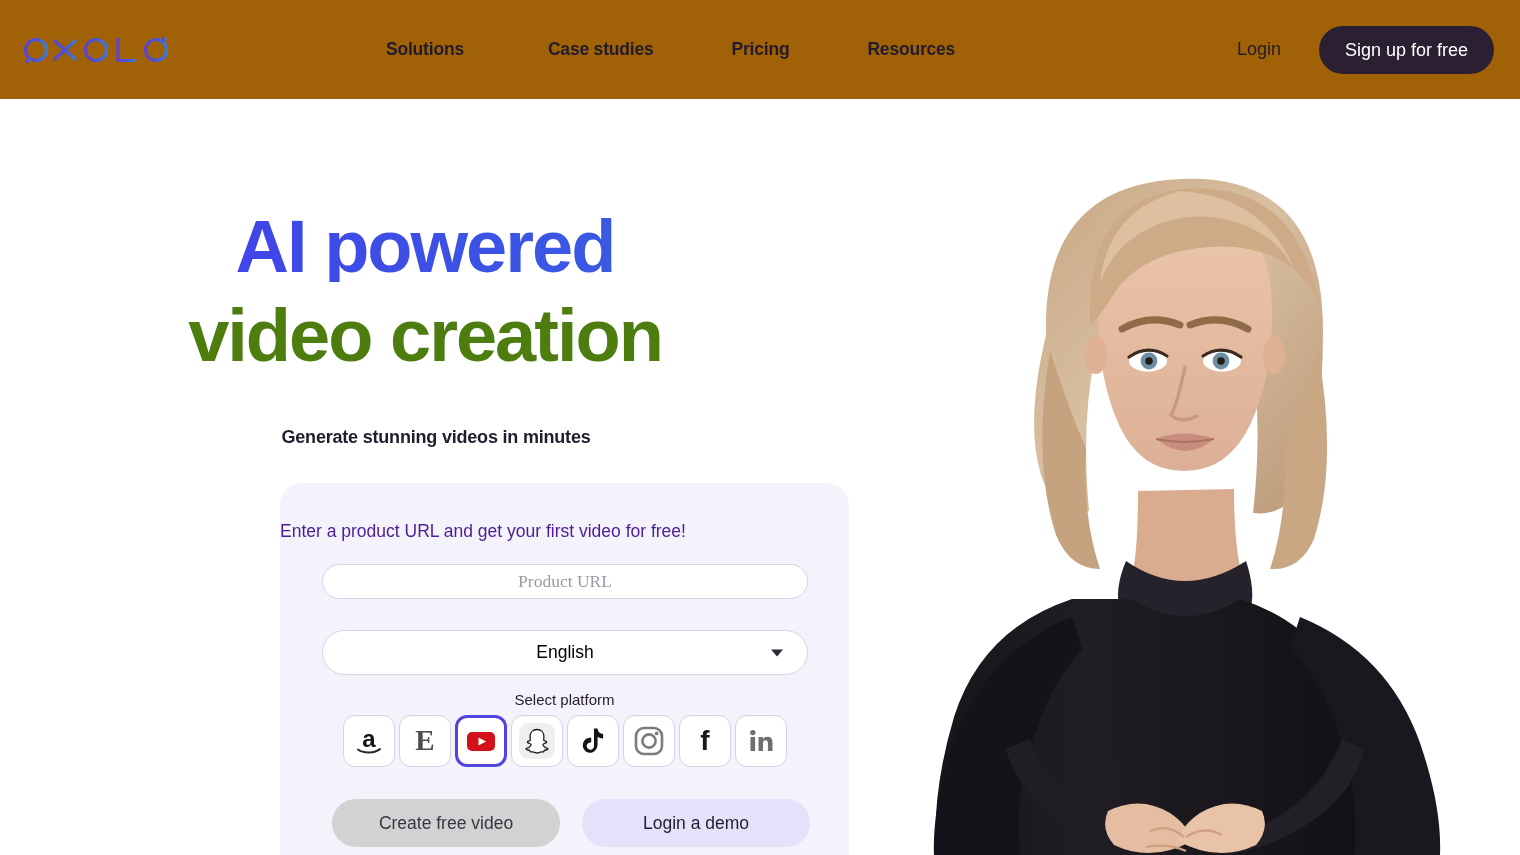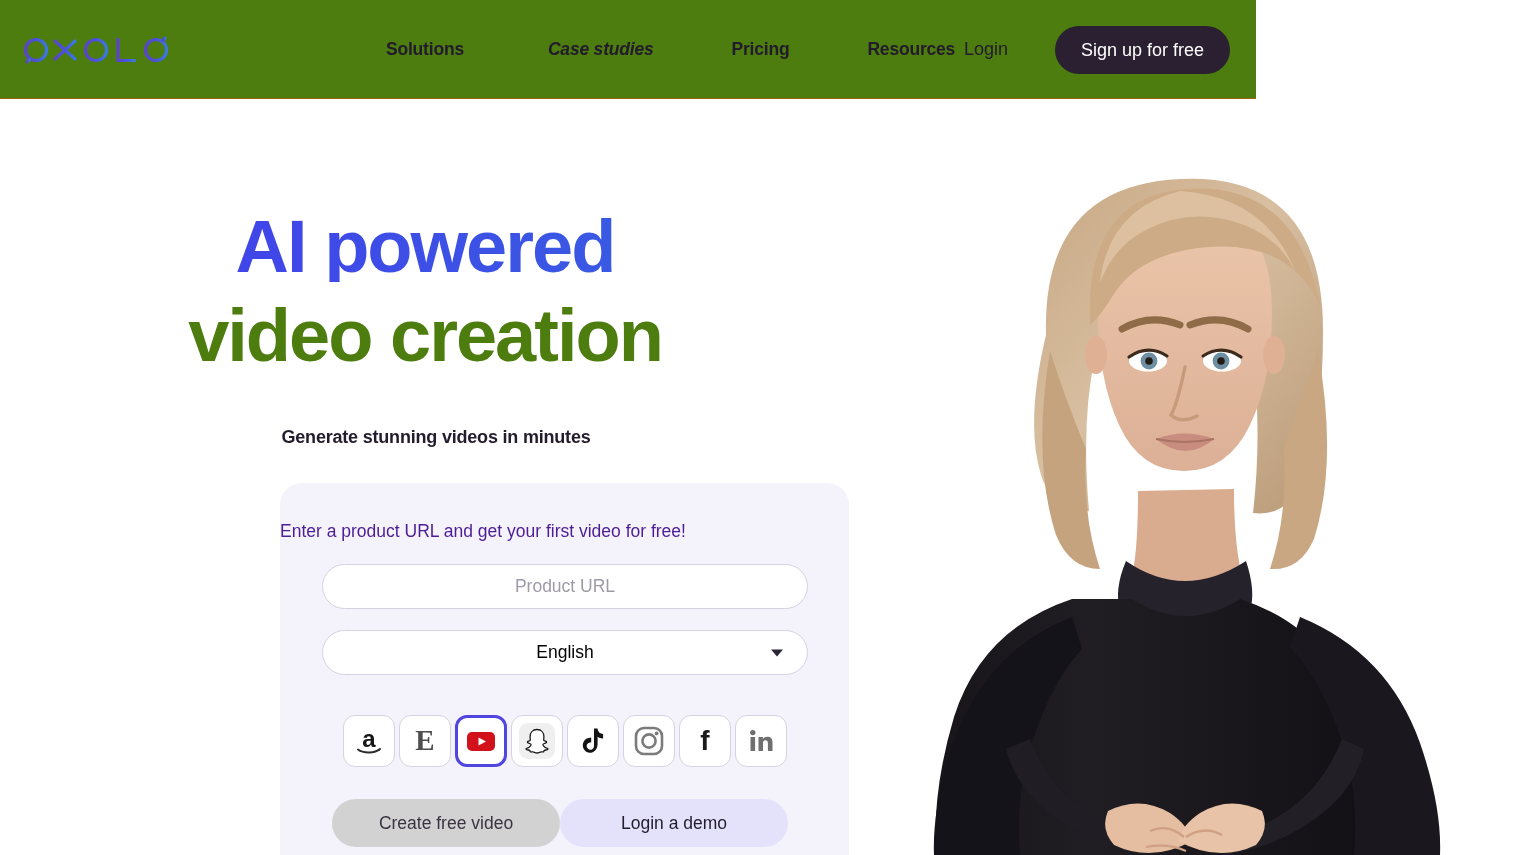--- a/index.html
+++ b/index.html
@@ -7,23 +7,23 @@
     width:1520px; height:855px;
     overflow:hidden;
     background:#ffffff;
     font-family:"Liberation Sans", sans-serif;
     color:#221b2b;
   }
 
   
   .header {
     position:absolute; top:0; left:0;
-    width:1256px; height:99px;
-    background:#4d7c0f;
-    border-bottom:1px solid #a16207;
+    width:1520px; height:99px;
+    background:#a16207;
+    border-bottom:4px solid #a16207;
     display:flex; align-items:center;
     z-index:20;
   }
   .logo {
     position:absolute; left:22px; top:34px;
     width:150px; height:32px;
     display:flex; align-items:center;
   }
   .logo svg { display:block; }
 
@@ -34,27 +34,27 @@
     gap:0;
   }
   .nav-item {
     font-size:17.5px; font-weight:bold;
     color:#221b2b;
     letter-spacing:-0.2px;
     cursor:pointer;
     white-space:nowrap;
   }
   .nav-item.n0 { margin-right:84px; }
-  .nav-item.n1 { margin-right:78px;font-style:italic; }
+  .nav-item.n1 { margin-right:78px; }
   .nav-item.n2 { margin-right:78px; }
 
   .header-right {
     position:absolute; right:26px; top:0;
     height:99px;
-    display:flex; align-items:center; gap:12px;
+    display:flex; align-items:center; gap:3px;
   }
   .login-link {
     font-size:18px; color:#221b2b;
     margin-right:35px;
     cursor:pointer;
     white-space:nowrap;
   }
   .signup-btn {
     background:#2a2031;
     color:#ffffff;
@@ -129,28 +129,28 @@
   }
   .card-title {
     position:absolute; left:0; top:38px;
     width:569px; text-align:left;
     font-size:17.5px;
     color:#4c1d95;
   }
   .url-input {
     position:absolute;
     left:42px; top:81px;
-    width:486px; height:45px;
+    width:486px; height:35px;
     border:1px solid #d6d2e2;
     border-radius:999px;
     background:#ffffff;
     text-align:center;
     font-size:17.5px;
     color:#231c2d;
-    font-family:Liberation Sans, sans-serif;
+    font-family:Liberation Serif, serif;
     outline:none;
   }
   .url-input::placeholder { color:#9e9aa8; }
 
   .lang-select {
     position:absolute;
     left:42px; top:147px;
     width:486px; height:45px;
     border:1px solid #d6d2e2;
     border-radius:999px;
@@ -192,21 +192,21 @@
     cursor:pointer;
     overflow:hidden;
   }
   .plat.selected {
     border:3px solid #5145e0;
   }
 
   .cta-row {
     position:absolute;
     left:52px; top:316px;
-    display:flex; 
+    display:flex; gap:22px;
   }
   .btn-create {
     width:228px; height:48px;
     border:none; border-radius:999px;
     background:#d2d2d2;
     color:#3a3442;
     font-size:17.5px;
     cursor:pointer;
     font-family:"Liberation Sans", sans-serif;
   }
@@ -292,20 +292,21 @@
 
       <div class="card-title">Enter a product URL and get your first video for free!</div>
 
       <input class="url-input" type="text" placeholder="Product URL" style="">
 
       <div class="lang-select">
         <span>English</span>
         <span class="caret"></span>
       </div>
 
+      <div class="platform-label">Select platform</div>
 
       <div class="platforms">
 
         <div class="plat">
           <svg width="34" height="34" viewBox="0 0 34 34">
             <text x="17" y="23" text-anchor="middle" font-family="'Liberation Sans',sans-serif" font-size="24" font-weight="bold" fill="#151515">a</text>
             <path d="M6 25.5 C11 29.5, 23 29.5, 28 25" stroke="#2b2b2b" stroke-width="1.9" fill="none" stroke-linecap="round"></path>
             <path d="M28 25 L25.5 25.2 L27.6 27" fill="#2b2b2b"></path>
           </svg>
         </div>

